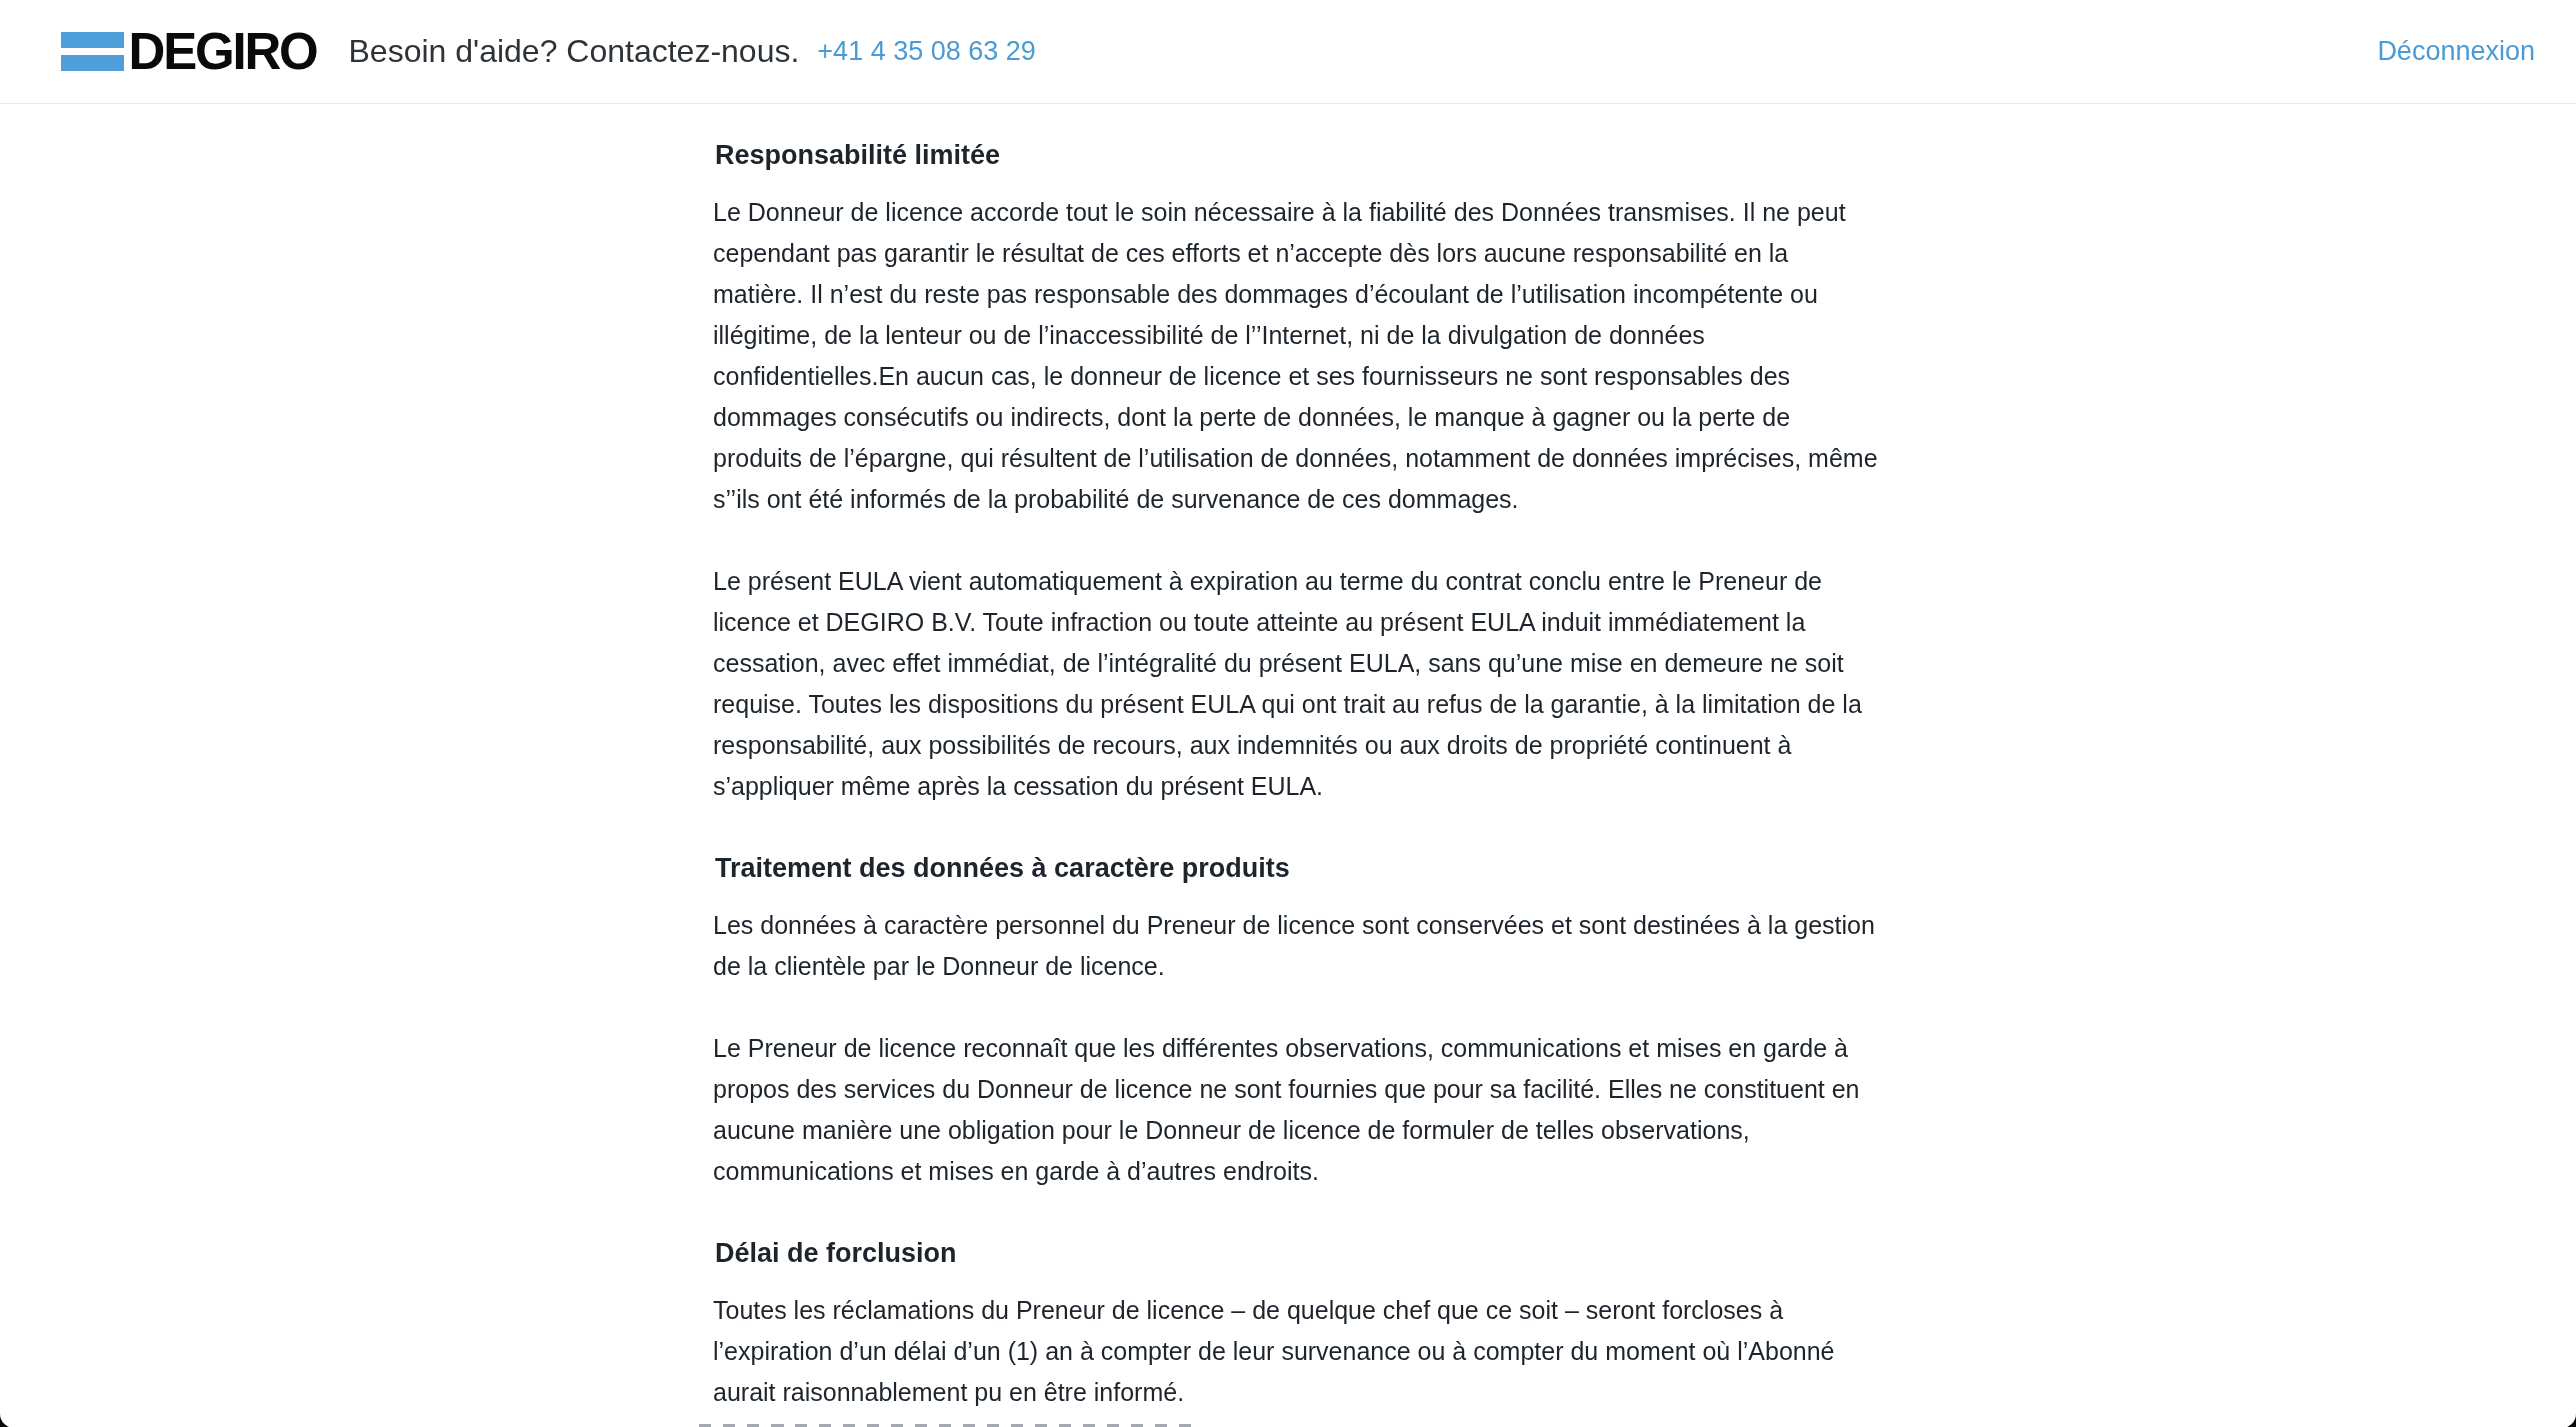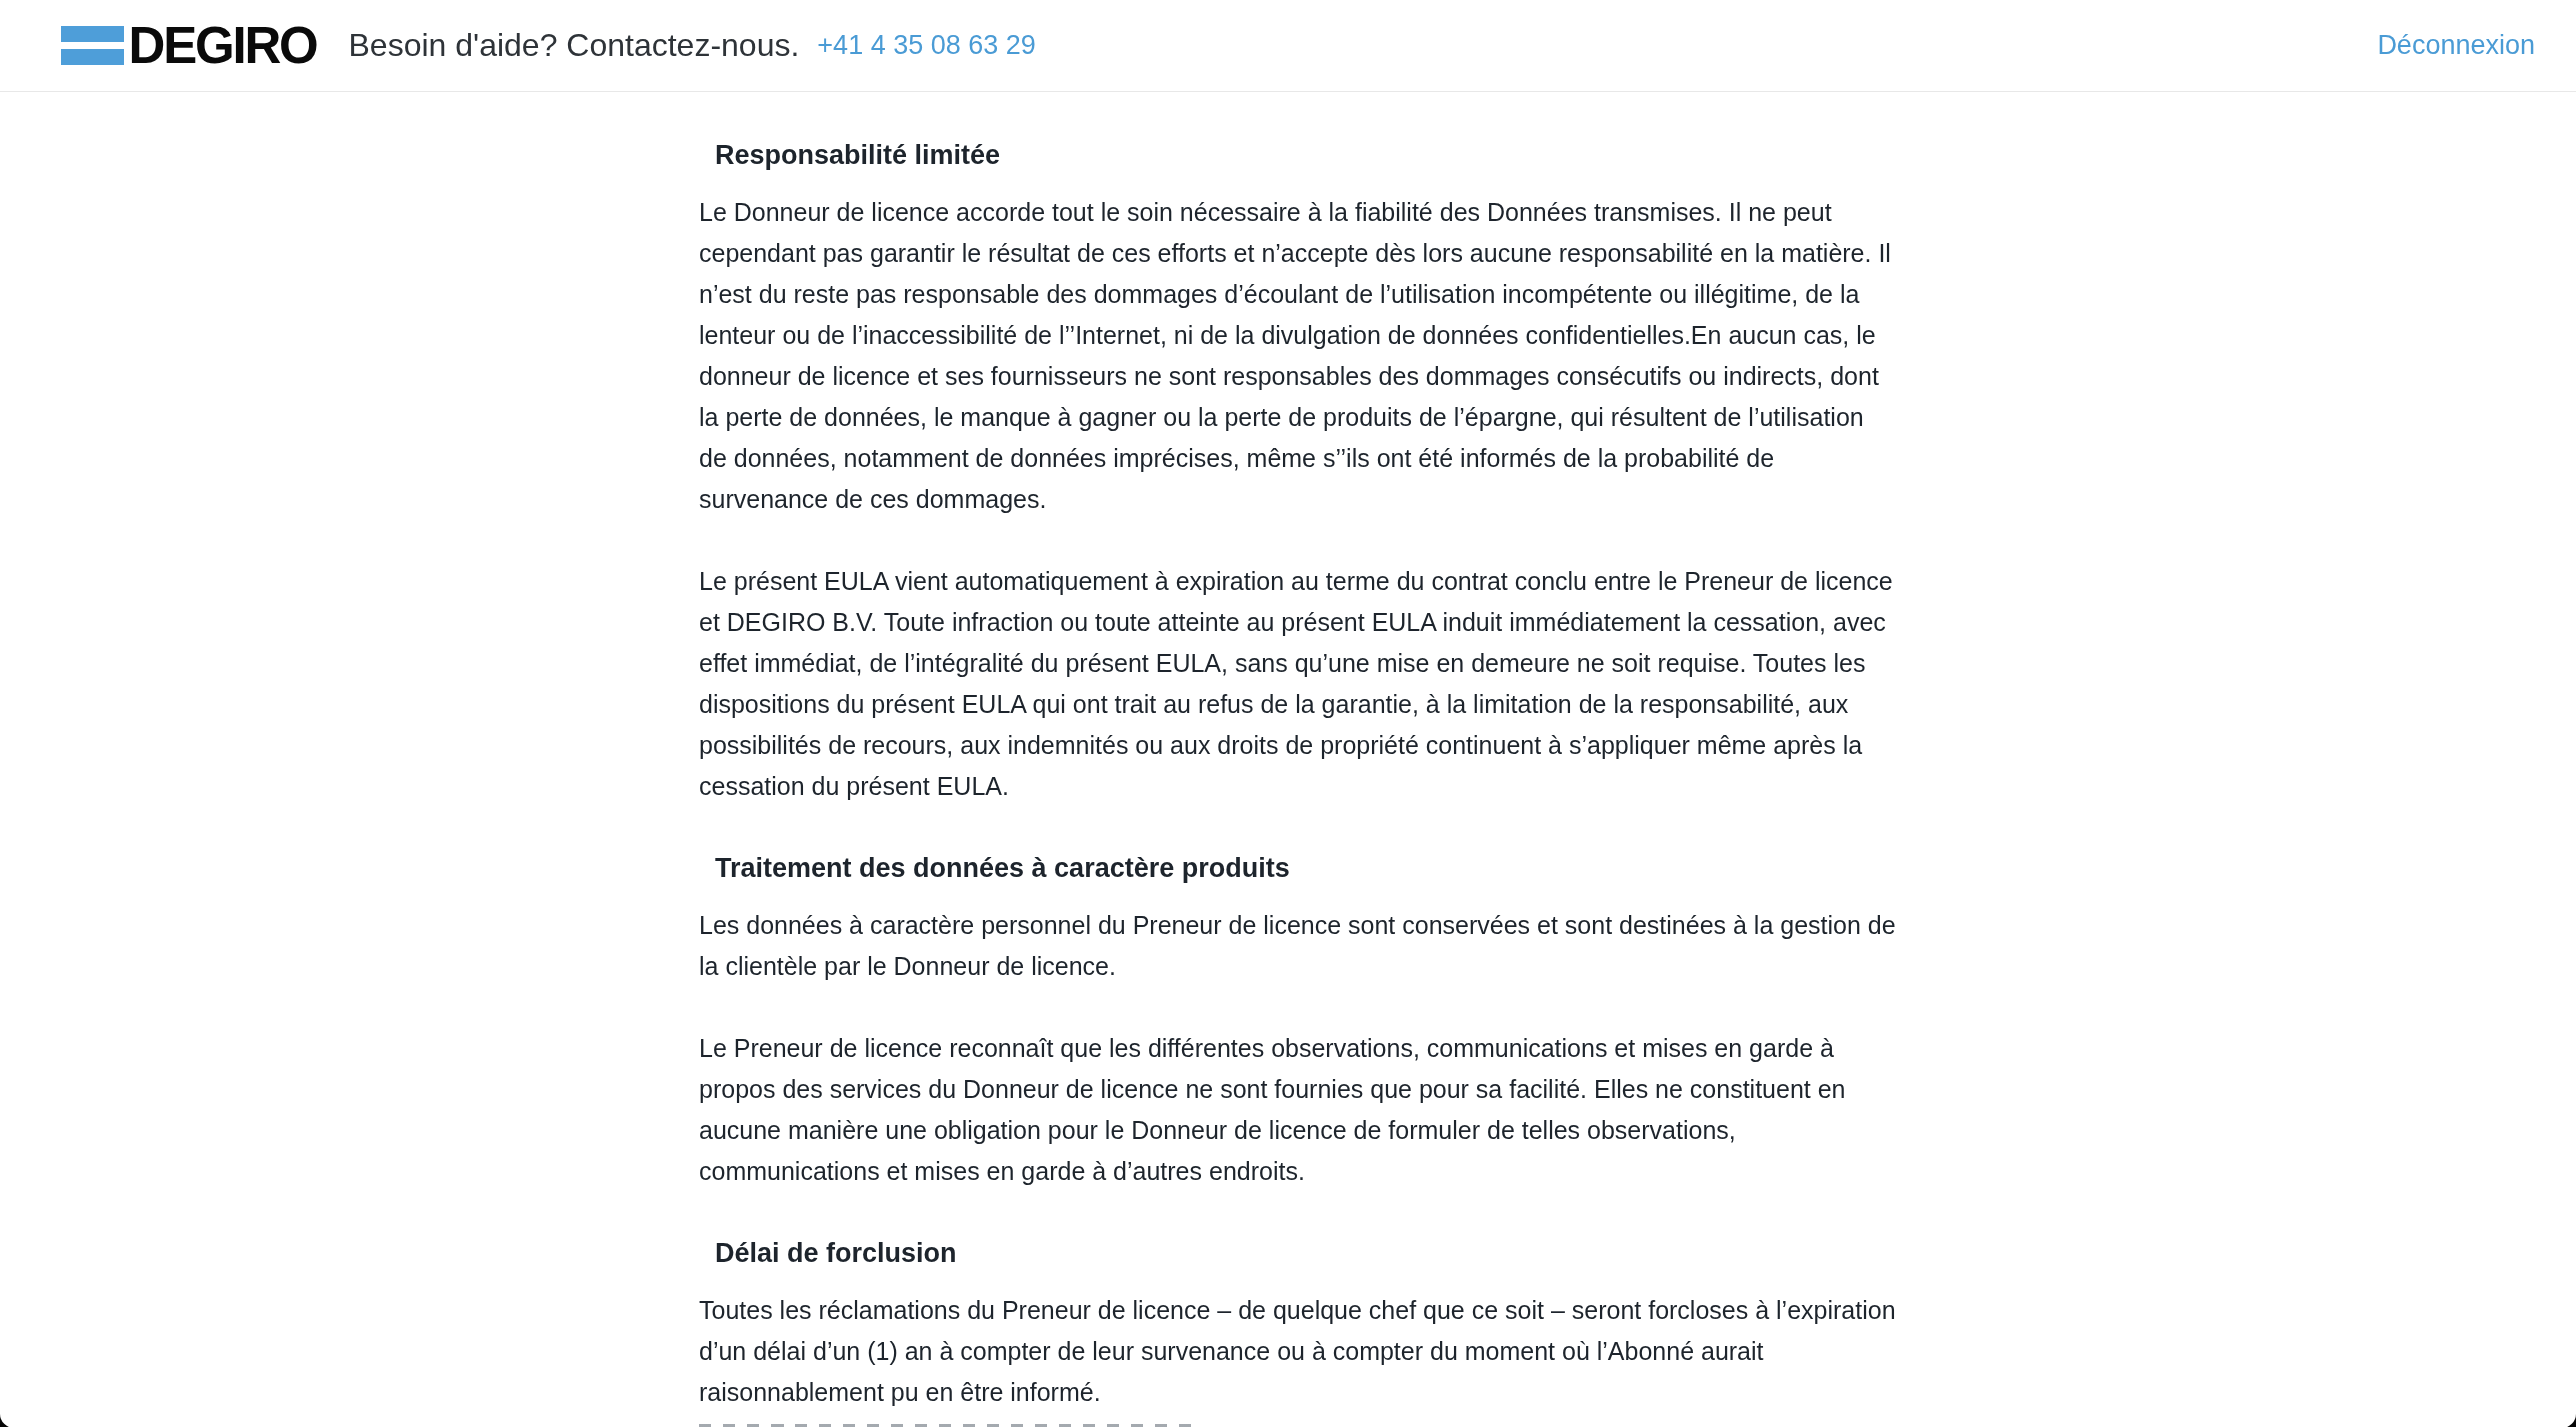--- a/index.html
+++ b/index.html
@@ -12,21 +12,21 @@
   .page{
     position:relative;
     width:2576px;height:1428px;
     background:#ffffff;
     border-radius:0 0 14.3px 14.3px;
     overflow:hidden;
   }
   
   .header{
     position:absolute;top:0;left:0;right:0;
-    height:92px;
+    height:104px;
     background:#ffffff;
     border-bottom:1.8px solid #e8e8e8;
     display:flex;align-items:center;
     padding:0 41px 0 61px;
     box-sizing:border-box;
     z-index:2;
   }
   .logo{display:flex;align-items:center;cursor:pointer;}
   .logo-mark{
     width:63px;height:39px;
@@ -57,21 +57,21 @@
     width:1199px;
     color:#1d242c;
   }
   .doc section{margin:0 0 41px 0;}
   .doc h3{
     margin:16px;
     font-size:27px;font-weight:700;line-height:41px;
     color:#1d242c;
   }
   .doc p{
-    margin:0;
+    margin:14px;
     font-size:25px;font-weight:400;line-height:41px;
     color:#1d242c;
   }
   
   .clipped-next-line{
     position:absolute;
     left:699px;bottom:0.9px;
     width:501px;height:3.6px;
     background:repeating-linear-gradient(90deg,#5a646e 0 12.5px,transparent 12.5px 24px);
     opacity:.55;

